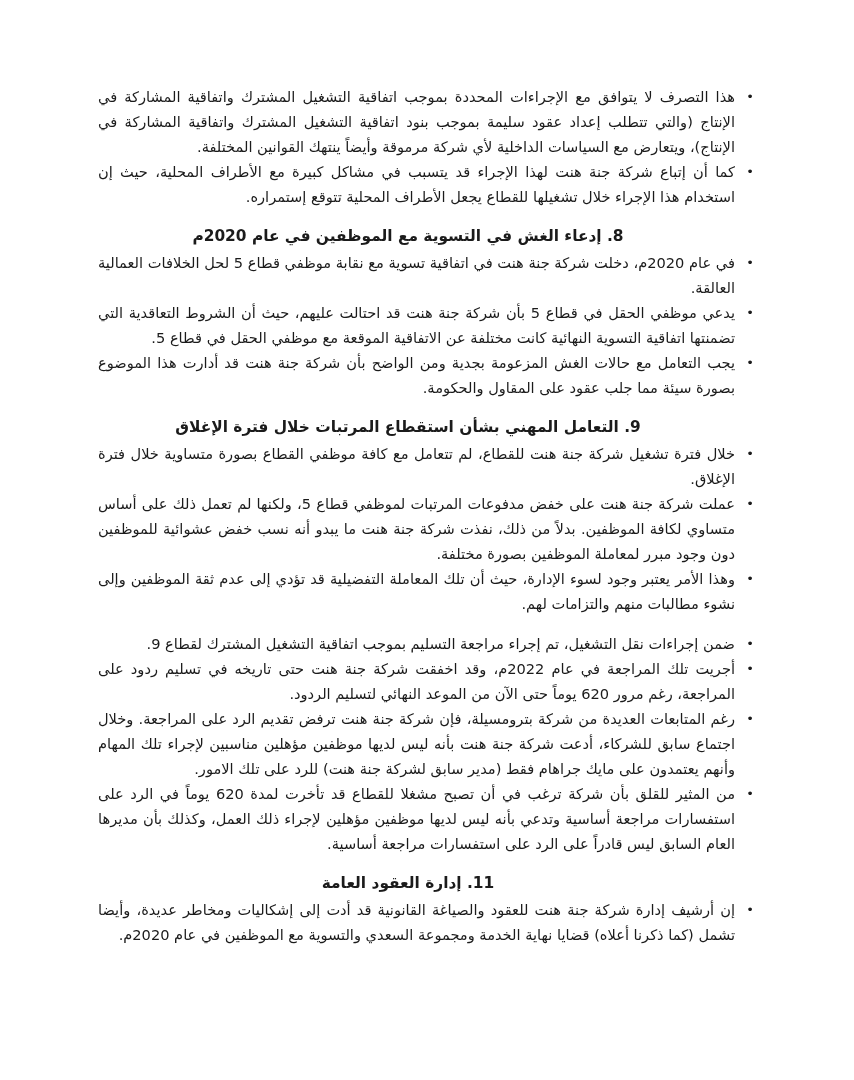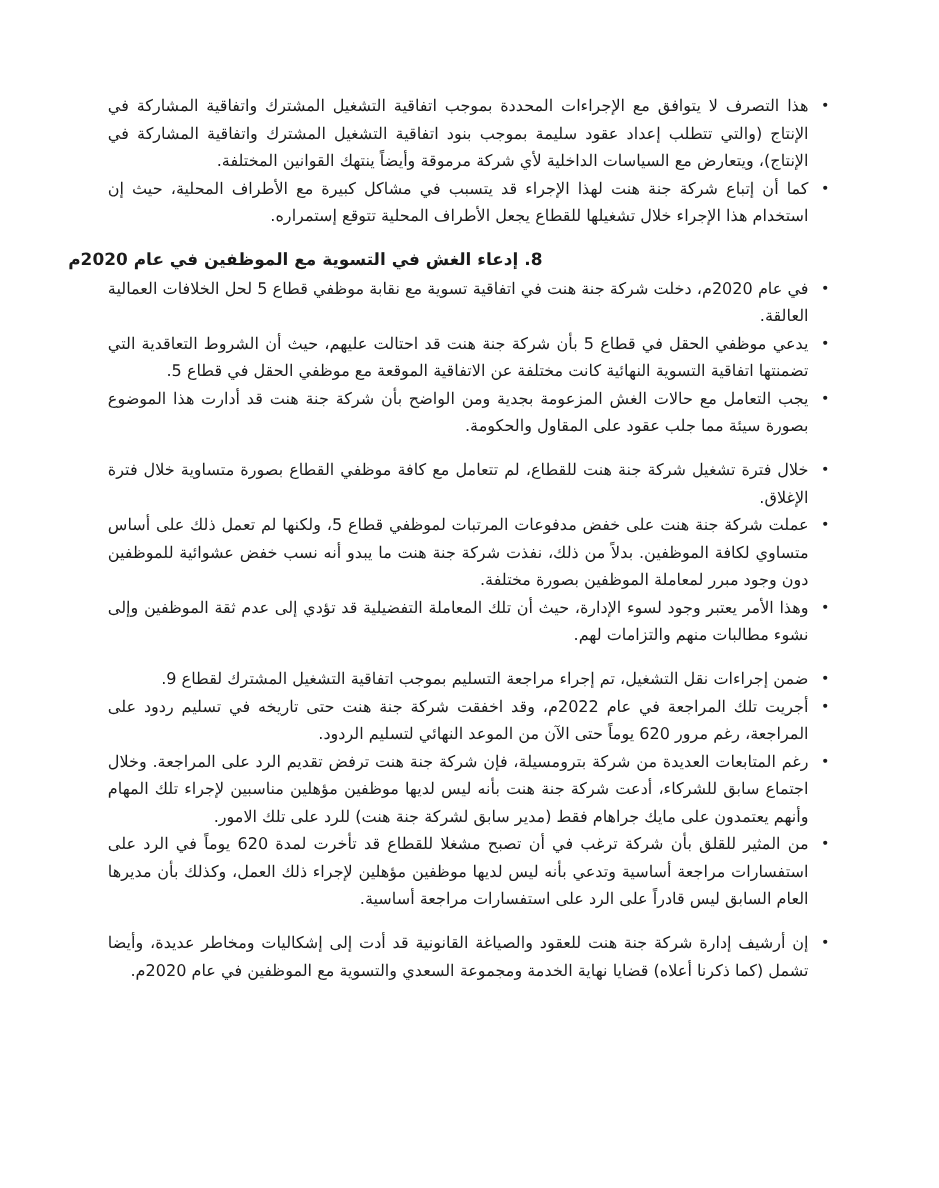--- a/index.html
+++ b/index.html
@@ -25,21 +25,21 @@
     font-size: 14.6px;
     line-height: 25px;
     text-align: justify;
   }
   .section {
     margin-top: 15px;
   }
   .section-title {
     font-weight: bold;
     font-size: 15.4px;
-    text-align: left;
+    text-align: center;
     margin: 0 0 1px 0;
     line-height: 25px;
   }
   .bullet {
     display: flex;
     align-items: flex-start;
   }
   .bullet .dot {
     flex: 0 0 auto;
     width: 12px;
@@ -79,20 +79,21 @@
         <span class="dot">•</span>
         <div class="btext">يدعي موظفي الحقل في قطاع 5 بأن شركة جنة هنت قد احتالت عليهم، حيث أن الشروط التعاقدية التي تضمنتها اتفاقية التسوية النهائية كانت مختلفة عن الاتفاقية الموقعة مع موظفي الحقل في قطاع 5.</div>
       </div>
       <div class="bullet">
         <span class="dot">•</span>
         <div class="btext">يجب التعامل مع حالات الغش المزعومة بجدية ومن الواضح بأن شركة جنة هنت قد أدارت هذا الموضوع بصورة سيئة مما جلب عقود على المقاول والحكومة.</div>
       </div>
     </div>
 
     <div class="section">
+      <h2 class="section-title">9. التعامل المهني بشأن استقطاع المرتبات خلال فترة الإغلاق</h2>
       <div class="bullet">
         <span class="dot">•</span>
         <div class="btext">خلال فترة تشغيل شركة جنة هنت للقطاع، لم تتعامل مع كافة موظفي القطاع بصورة متساوية خلال فترة الإغلاق.</div>
       </div>
       <div class="bullet">
         <span class="dot">•</span>
         <div class="btext">عملت شركة جنة هنت على خفض مدفوعات المرتبات لموظفي قطاع 5، ولكنها لم تعمل ذلك على أساس متساوي لكافة الموظفين. بدلاً من ذلك، نفذت شركة جنة هنت ما يبدو أنه نسب خفض عشوائية للموظفين دون وجود مبرر لمعاملة الموظفين بصورة مختلفة.</div>
       </div>
       <div class="bullet">
         <span class="dot">•</span>
@@ -113,20 +114,21 @@
         <span class="dot">•</span>
         <div class="btext">رغم المتابعات العديدة من شركة بترومسيلة، فإن شركة جنة هنت ترفض تقديم الرد على المراجعة. وخلال اجتماع سابق للشركاء، أدعت شركة جنة هنت بأنه ليس لديها موظفين مؤهلين مناسبين لإجراء تلك المهام وأنهم يعتمدون على مايك جراهام فقط (مدير سابق لشركة جنة هنت) للرد على تلك الامور.</div>
       </div>
       <div class="bullet">
         <span class="dot">•</span>
         <div class="btext">من المثير للقلق بأن شركة ترغب في أن تصبح مشغلا للقطاع قد تأخرت لمدة 620 يوماً في الرد على استفسارات مراجعة أساسية وتدعي بأنه ليس لديها موظفين مؤهلين لإجراء ذلك العمل، وكذلك بأن مديرها العام السابق ليس قادراً على الرد على استفسارات مراجعة أساسية.</div>
       </div>
     </div>
 
     <div class="section">
+      <h2 class="section-title">11. إدارة العقود العامة</h2>
       <div class="bullet">
         <span class="dot">•</span>
         <div class="btext">إن أرشيف إدارة شركة جنة هنت للعقود والصياغة القانونية قد أدت إلى إشكاليات ومخاطر عديدة، وأيضا تشمل (كما ذكرنا أعلاه) قضايا نهاية الخدمة ومجموعة السعدي والتسوية مع الموظفين في عام 2020م.</div>
       </div>
     </div>
 
   </div>
 </div>
 
 </body></html>

